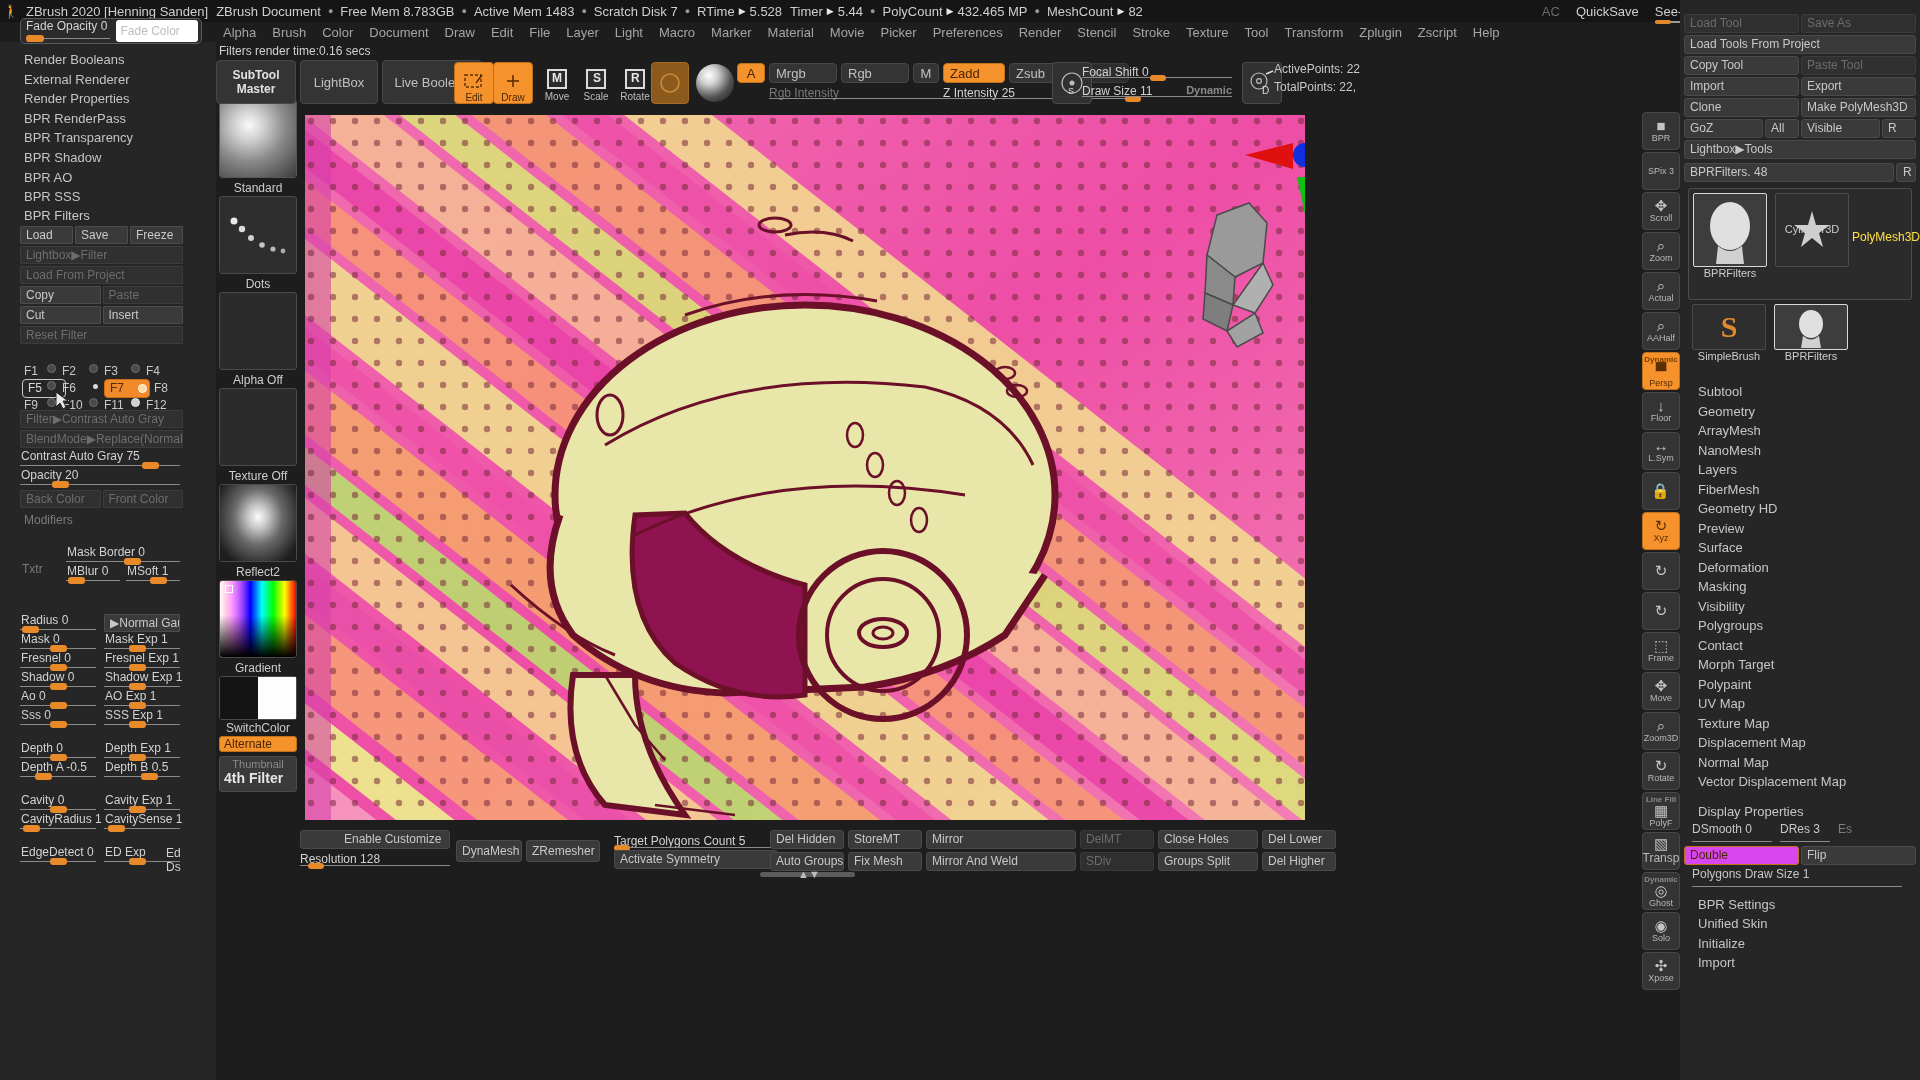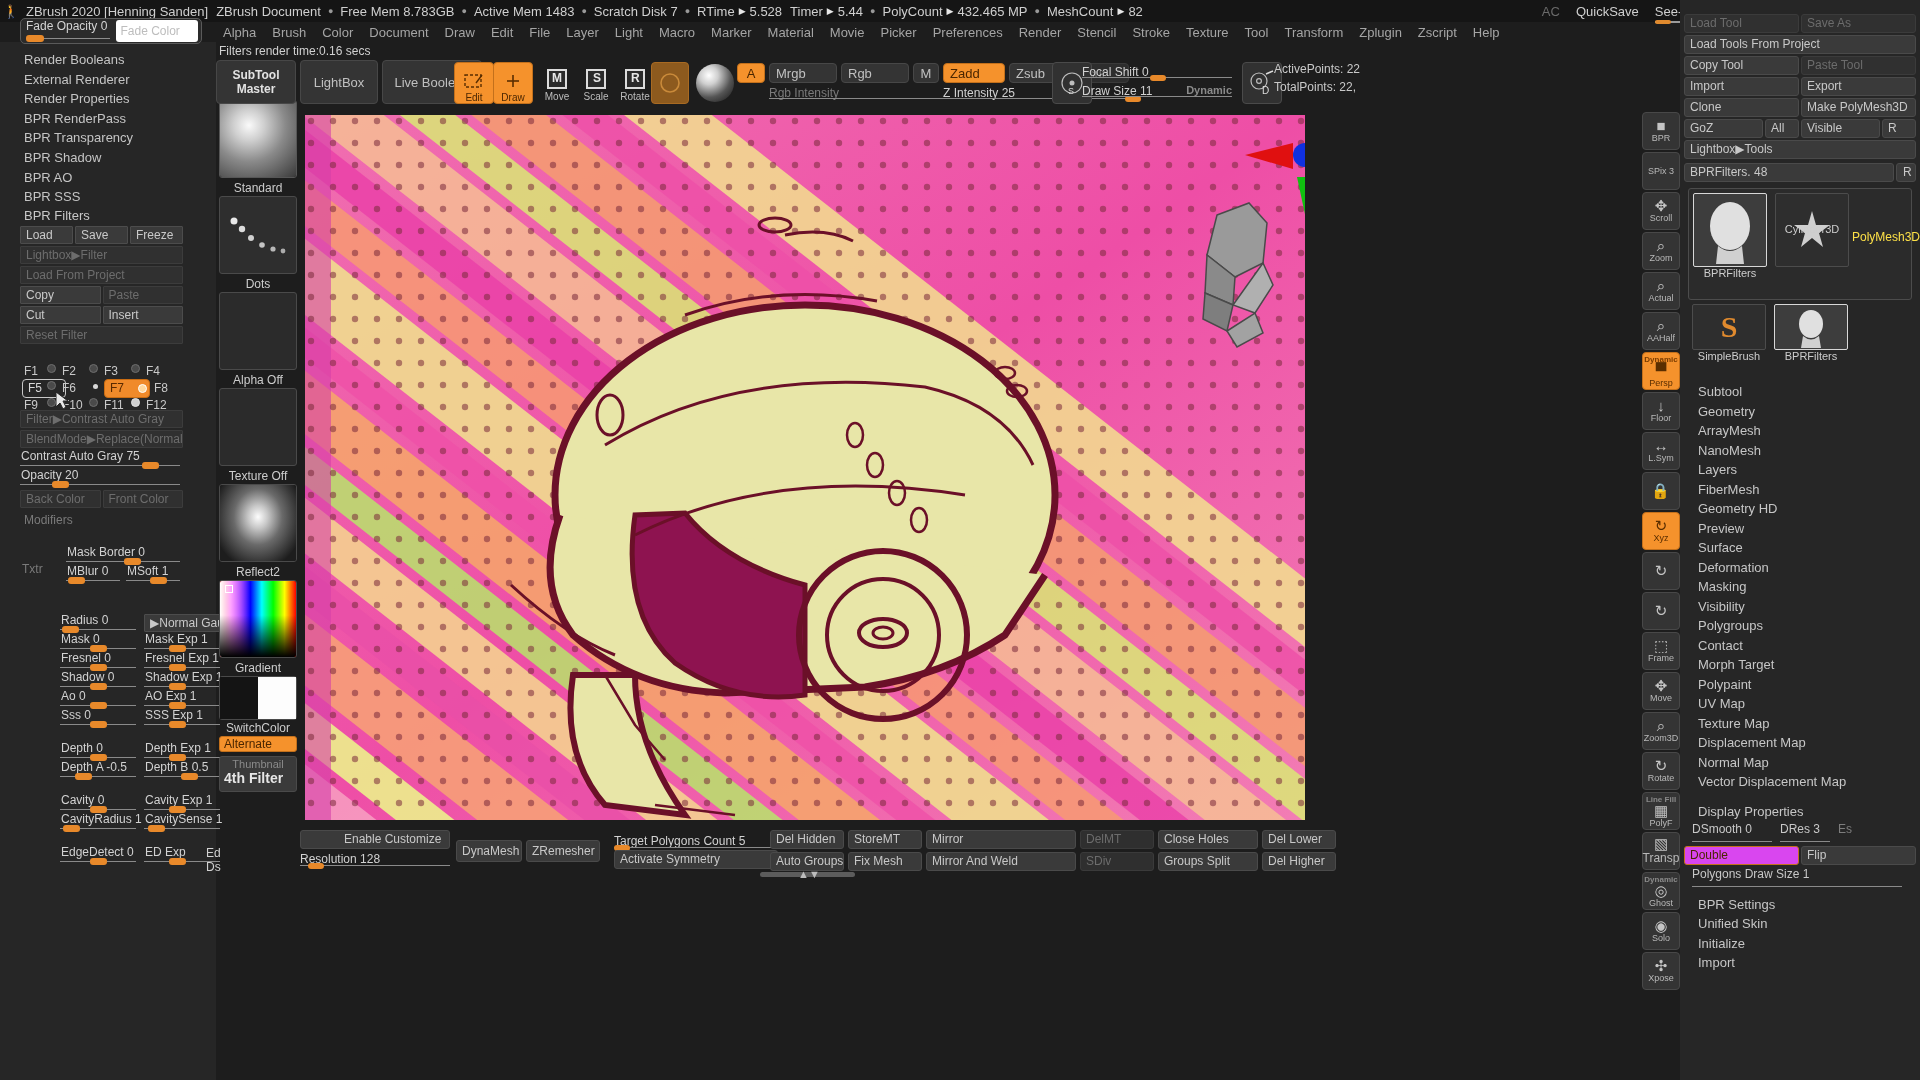--- a/index.html
+++ b/index.html
@@ -299,21 +299,21 @@
         <span class="sl-line"></span>
         <span class="sl-knob" style="left:2px;"></span>
       </div>
       <div class="slider" style="position:absolute;left:106px;top:19px;width:54px;">
         <span class="sl-lbl">MSoft 1</span>
         <span class="sl-line"></span>
         <span class="sl-knob" style="left:24px;"></span>
       </div>
     </div>
 
-    <div id="lp-params" style="position:relative;margin-top:22px;margin-left:40px;">
+    <div id="lp-params" style="position:relative;margin-top:22px;">
         <div style="position: relative; height: 19px; top: 0px; margin-top: 0px;">
           <div class="slider" style="position: absolute; left: 0px; top: 0px; width: 76px;">
             <span class="sl-lbl">Radius 0</span>
             <span class="sl-line"></span>
             <span class="sl-knob" style="left:1.7999999999999998px"></span>
           </div>
           <div class="btn" style="position: absolute; left: 84px; top: 0px; width: 76px;">▶Normal Gauss</div>
         </div>
         <div style="position: relative; height: 19px; top: 0px; margin-top: 0px;">
           <div class="slider" style="position: absolute; left: 0px; top: 0px; width: 76px;">

